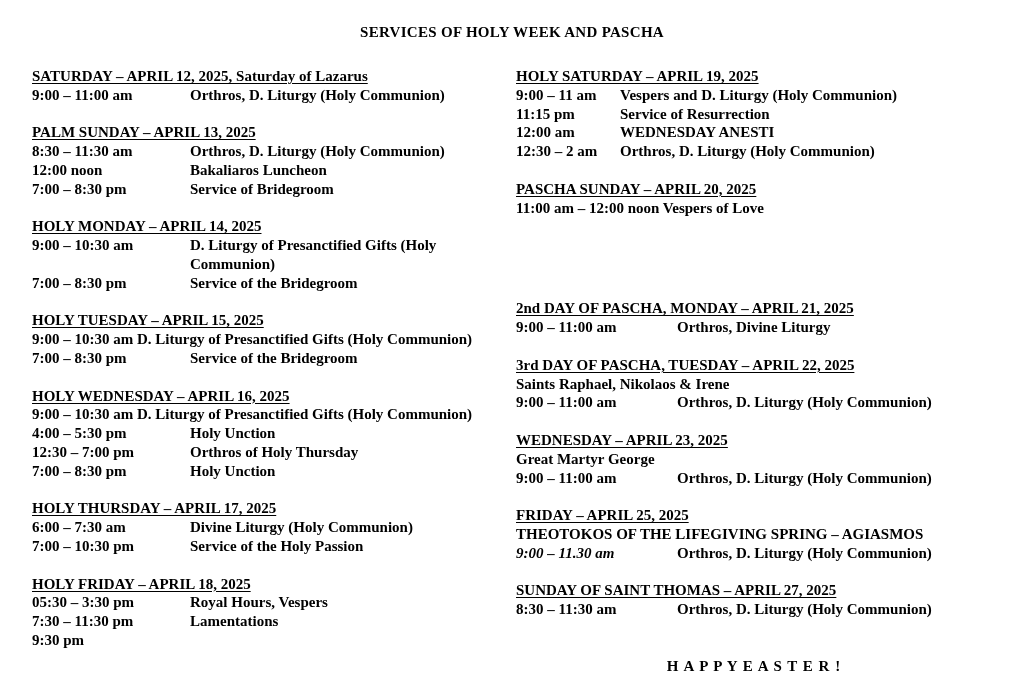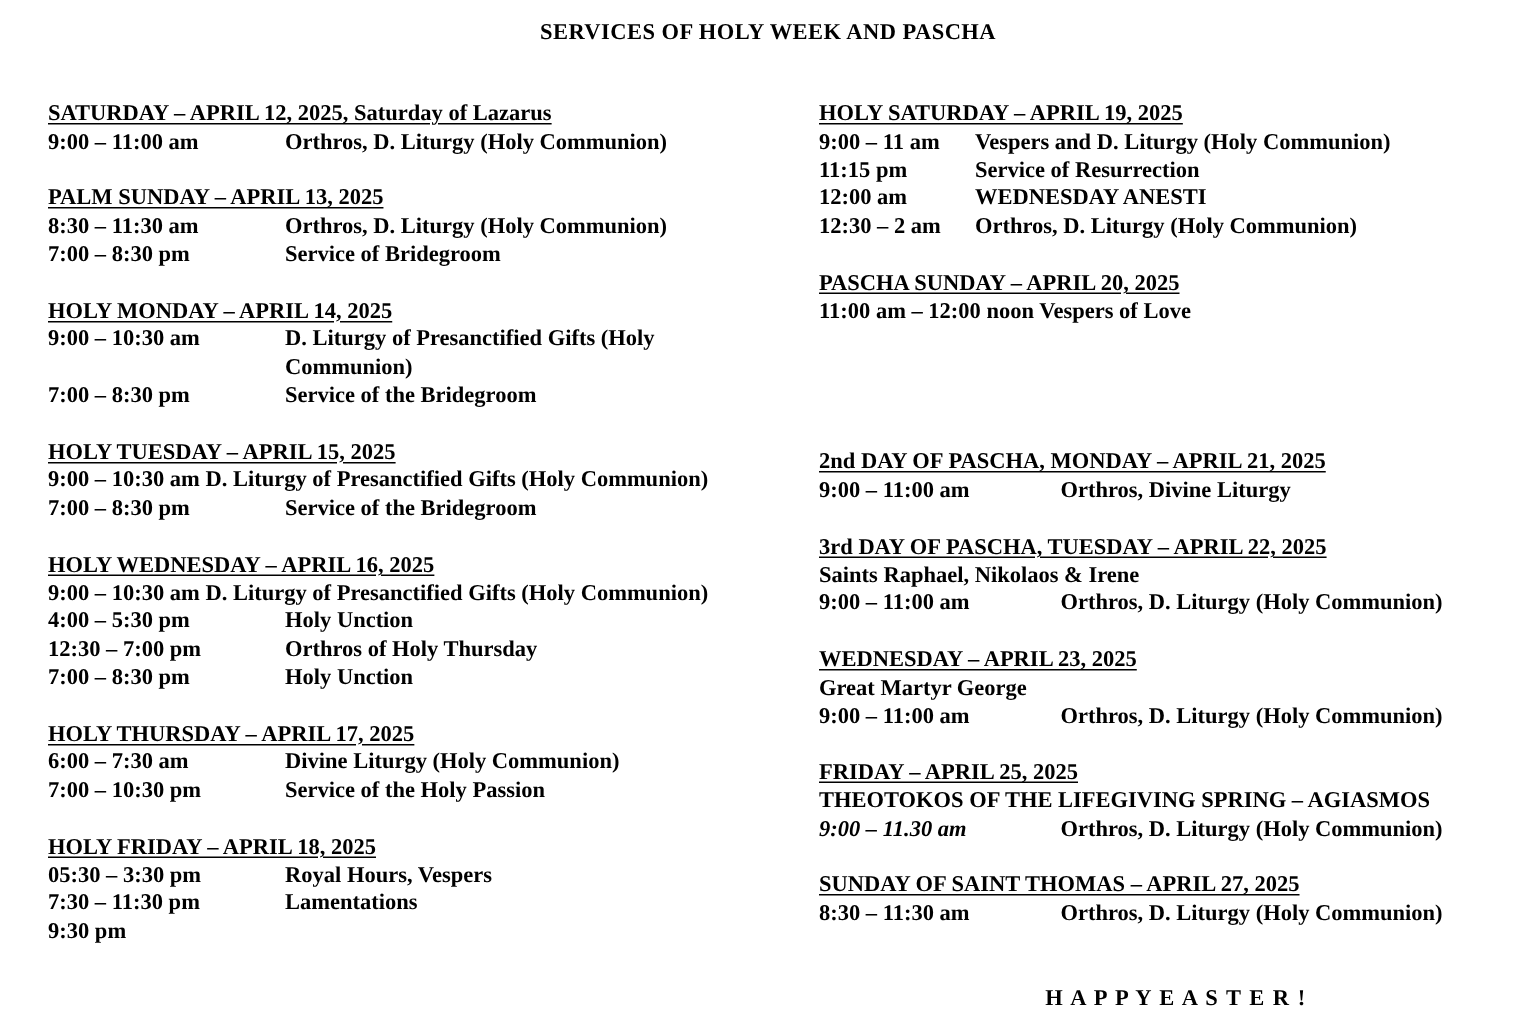--- a/index.html
+++ b/index.html
@@ -15,34 +15,34 @@
     width: 1024px;
     height: 679px;
     background: #ffffff;
     color: #000000;
     font-family: "Liberation Serif", "DejaVu Serif", serif;
     font-weight: bold;
     font-size: 15px;
   }
   .title {
     position: absolute;
-    top: 14px;
+    top: 24px;
     left: 0;
     width: 1024px;
     text-align: center;
     font-size: 15px;
     letter-spacing: 0.3px;
     margin: 0;
   }
   .col {
     position: absolute;
     top: 67px;
   }
   .col-left  { left: 32px;  width: 492px; }
-  .col-right { left: 546px; width: 476px; }
+  .col-right { left: 516px; width: 476px; }
   .line {
     line-height: 18.8px;
     min-height: 18.8px;
   }
   .heading span {
     text-decoration: underline;
     text-underline-offset: 2px;
   }
   .row { display: flex; }
   .time { flex: 0 0 auto; }
@@ -65,20 +65,24 @@
           <span class="desc">Orthros, D. Liturgy (Holy Communion)</span>
         </div>
       </div>
       <div class="section" style="margin-bottom: 18.8px;">
         <div class="line heading"><span>PALM SUNDAY – APRIL 13, 2025</span></div>
         <div class="line row">
           <span class="time" style="width: 158px;">8:30 – 11:30 am</span>
           <span class="desc">Orthros, D. Liturgy (Holy Communion)</span>
         </div>
         <div class="line row">
+          <span class="time" style="width: 158px;">12:00 noon</span>
+          <span class="desc">Bakaliaros Luncheon</span>
+        </div>
+        <div class="line row">
           <span class="time" style="width: 158px;">7:00 – 8:30 pm</span>
           <span class="desc">Service of Bridegroom</span>
         </div>
       </div>
       <div class="section" style="margin-bottom: 18.8px;">
         <div class="line heading"><span>HOLY MONDAY – APRIL 14, 2025</span></div>
         <div class="line row">
           <span class="time" style="width: 158px;">9:00 – 10:30 am</span>
           <span class="desc">D. Liturgy of Presanctified Gifts (Holy</span>
         </div>

